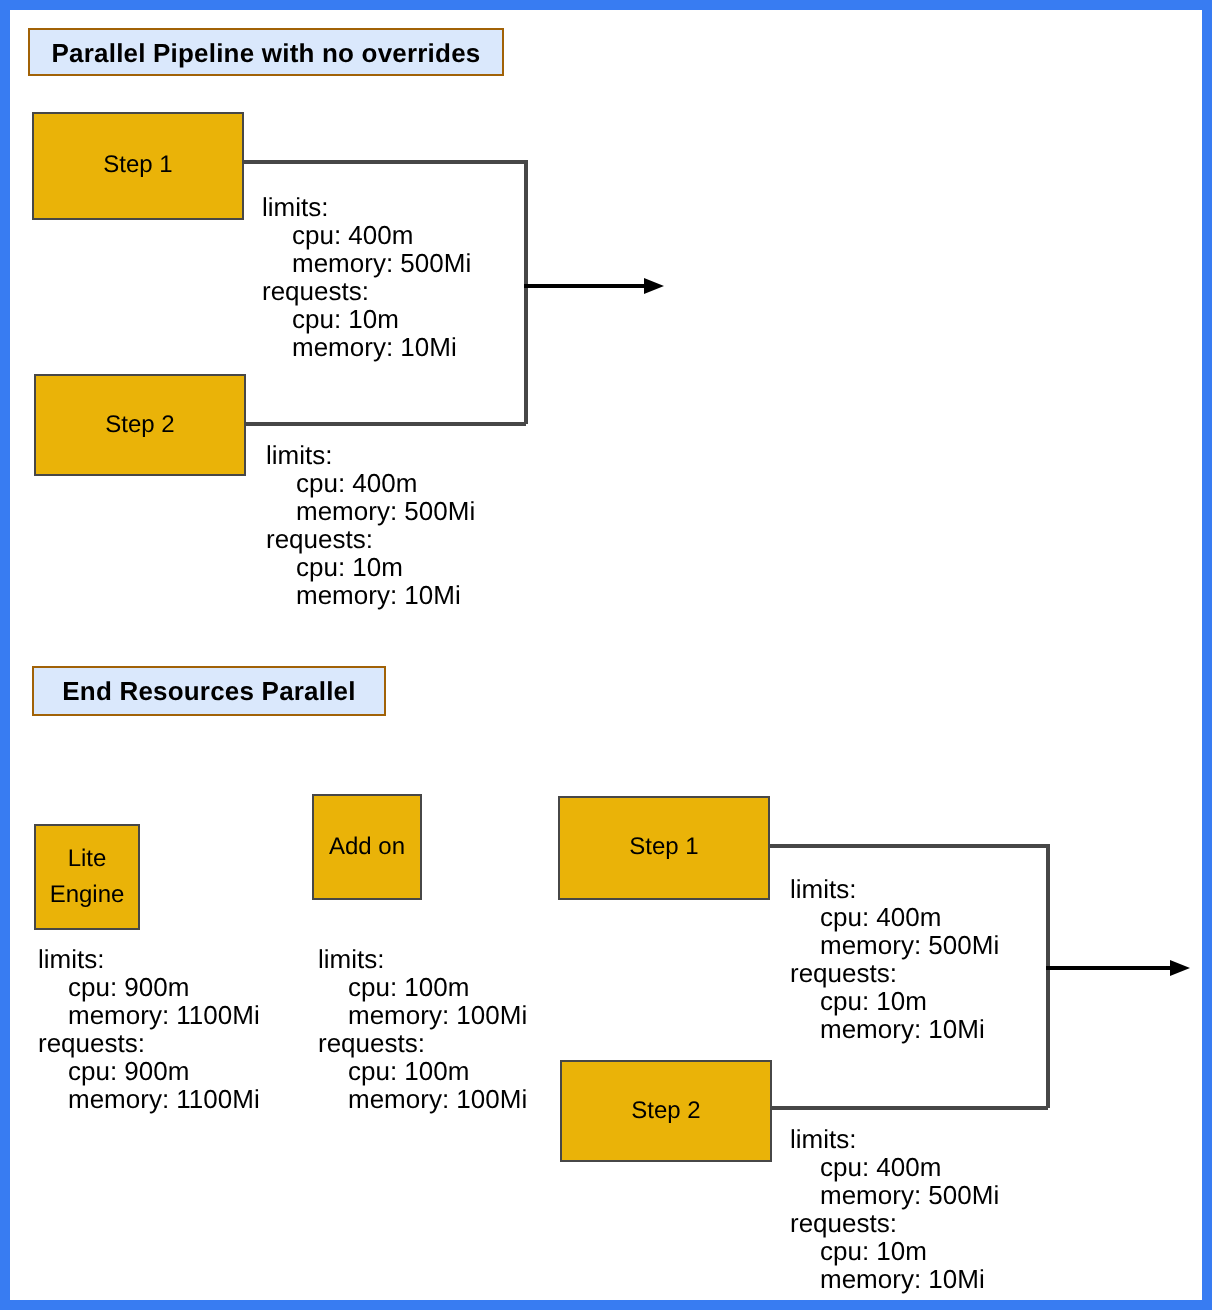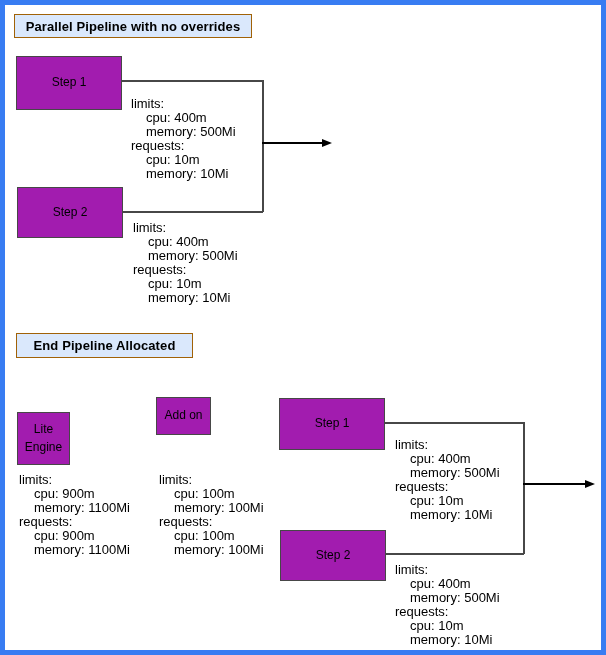--- a/index.html
+++ b/index.html
@@ -29,21 +29,21 @@
     display: flex;
     align-items: center;
     justify-content: center;
     font-weight: bold;
     font-size: 13px;
     letter-spacing: 0.1px;
     white-space: nowrap;
   }
   .node-box {
     position: absolute;
-    background: #a21caf;
+    background: #eab308;
     border: 1.5px solid #474747;
     display: flex;
     align-items: center;
     justify-content: center;
     text-align: center;
     font-size: 12px;
     line-height: 1.45;
   }
   .hline { position: absolute; height: 1.5px; background: #474747; }
   .vline { position: absolute; width: 1.5px; background: #474747; }
@@ -99,28 +99,28 @@
   <div class="res" style="left:133px; top:221px;">
     <div>limits:</div>
     <div class="indent">cpu: 400m</div>
     <div class="indent">memory: 500Mi</div>
     <div>requests:</div>
     <div class="indent">cpu: 10m</div>
     <div class="indent">memory: 10Mi</div>
   </div>
 
   <div class="title-box" style="left:16px; top:333px; width:177px; height:25px;">
-      <span>End Pipeline Allocated</span>
+      <span>End Resources Parallel</span>
     </div>
 
   <div class="node-box" style="left:17px; top:412px; width:53px; height:53px; padding:0 6px;">
       <span>Lite Engine</span>
     </div>
 
-  <div class="node-box" style="left:156px; top:397px; width:55px; height:38px;">
+  <div class="node-box" style="left:156px; top:397px; width:55px; height:53px;">
       <span>Add on</span>
     </div>
 
   <div class="node-box" style="left:279px; top:398px; width:106px; height:52px;">
       <span>Step 1</span>
     </div>
 
   <div class="node-box" style="left:280px; top:530px; width:106px; height:51px;">
       <span>Step 2</span>
     </div>

